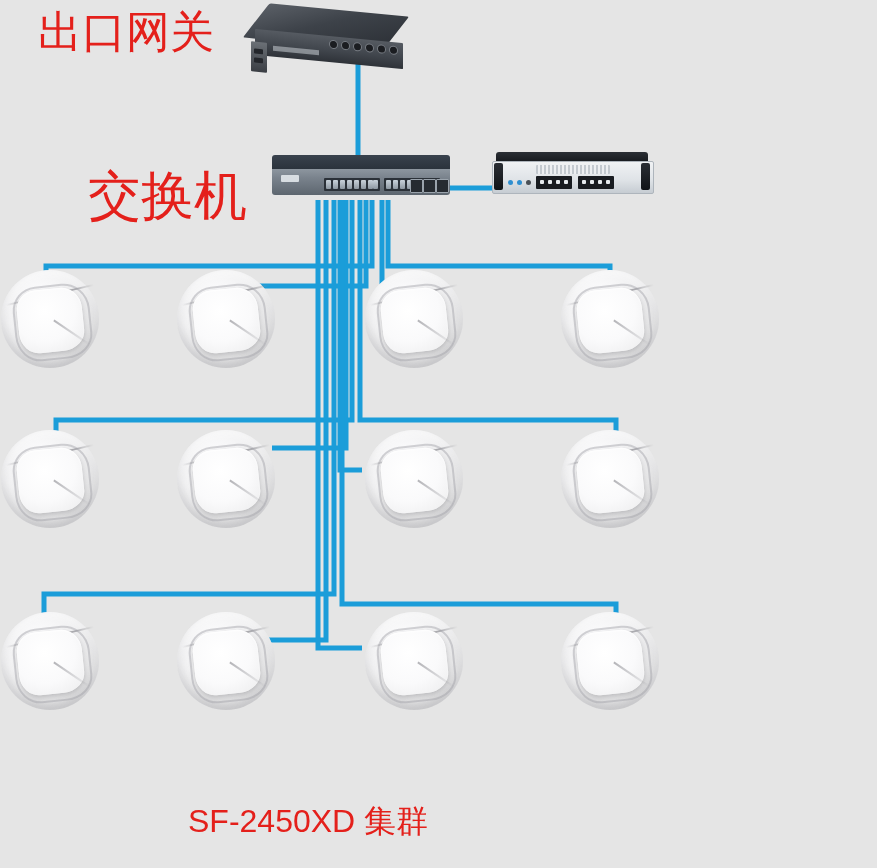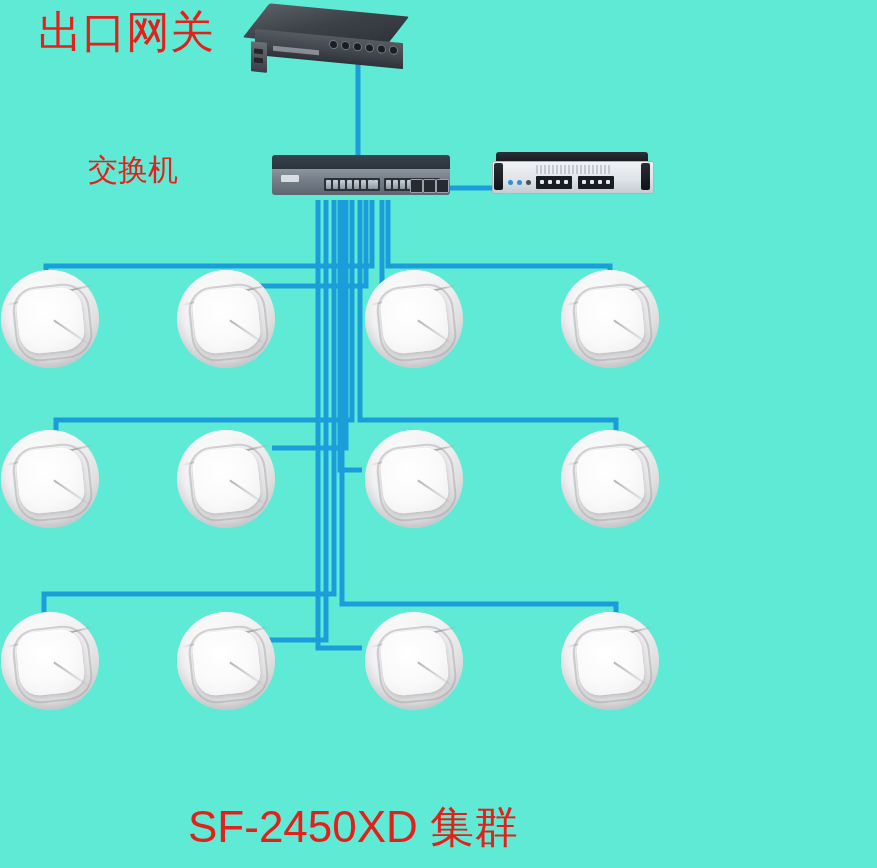--- a/index.html
+++ b/index.html
@@ -8,35 +8,35 @@
     padding: 0;
     background: #ffffff;
   }
   body {
     font-family: "Liberation Sans", "DejaVu Sans", sans-serif;
   }
   #stage {
     position: relative;
     width: 877px;
     height: 868px;
-    background: #5eead4;
+    background: #e5e5e5;
     overflow: hidden;
   }
   .label {
     position: absolute;
     color: #e4201b;
     font-family: "Liberation Sans", "DejaVu Sans", sans-serif;
     white-space: nowrap;
     line-height: 1;
     font-weight: 400;
   }
   #label-gateway { left: 38px;  top: 10px;  font-size: 44px; }
-  #label-switch  { left: 88px;  top: 155px; font-size: 30px; }
+  #label-switch  { left: 88px;  top: 169px; font-size: 53px; }
   #label-ac      { left: 662px; top: 158px; font-size: 42px; }
-  #label-cluster { left: 188px; top: 805px; font-size: 44px; }
+  #label-cluster { left: 188px; top: 805px; font-size: 32px; }
 
   
   #cables { position: absolute; left: 0; top: 0; width: 877px; height: 868px; }
 
   
   .device { position: absolute; }
 
   
   #gateway { left: 243px; top: 6px; width: 172px; height: 80px; }
   .gw-top {

